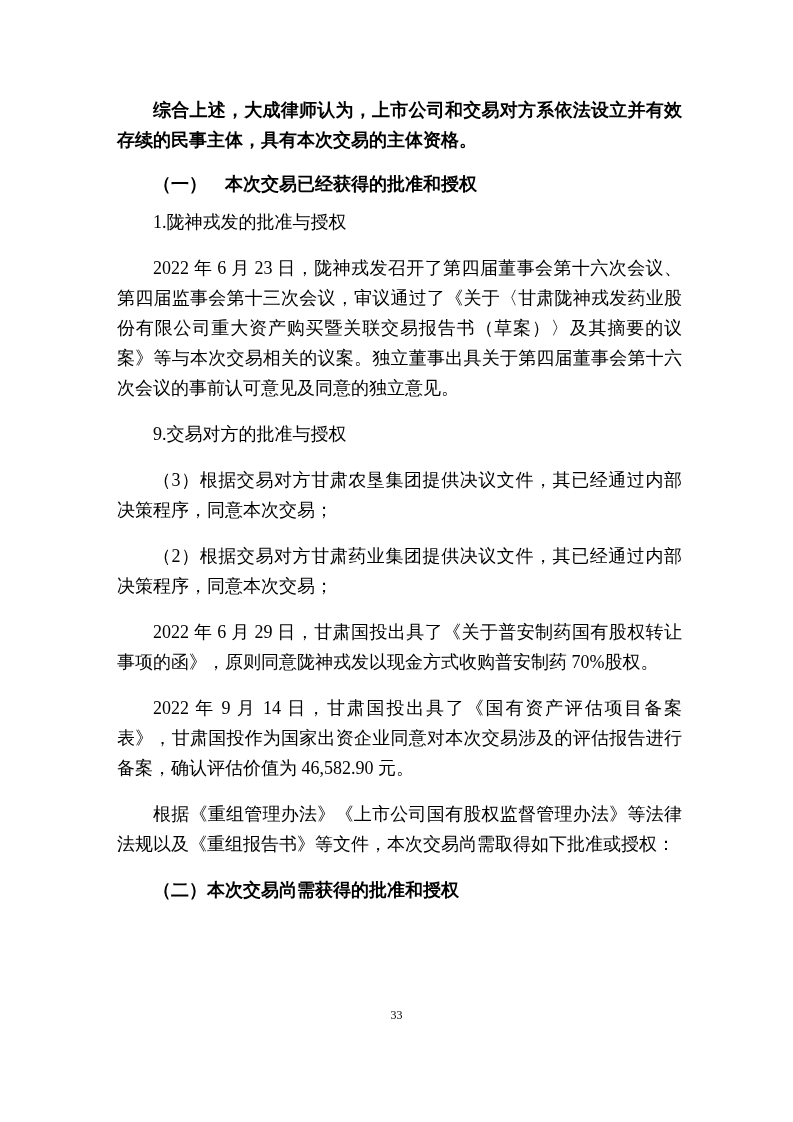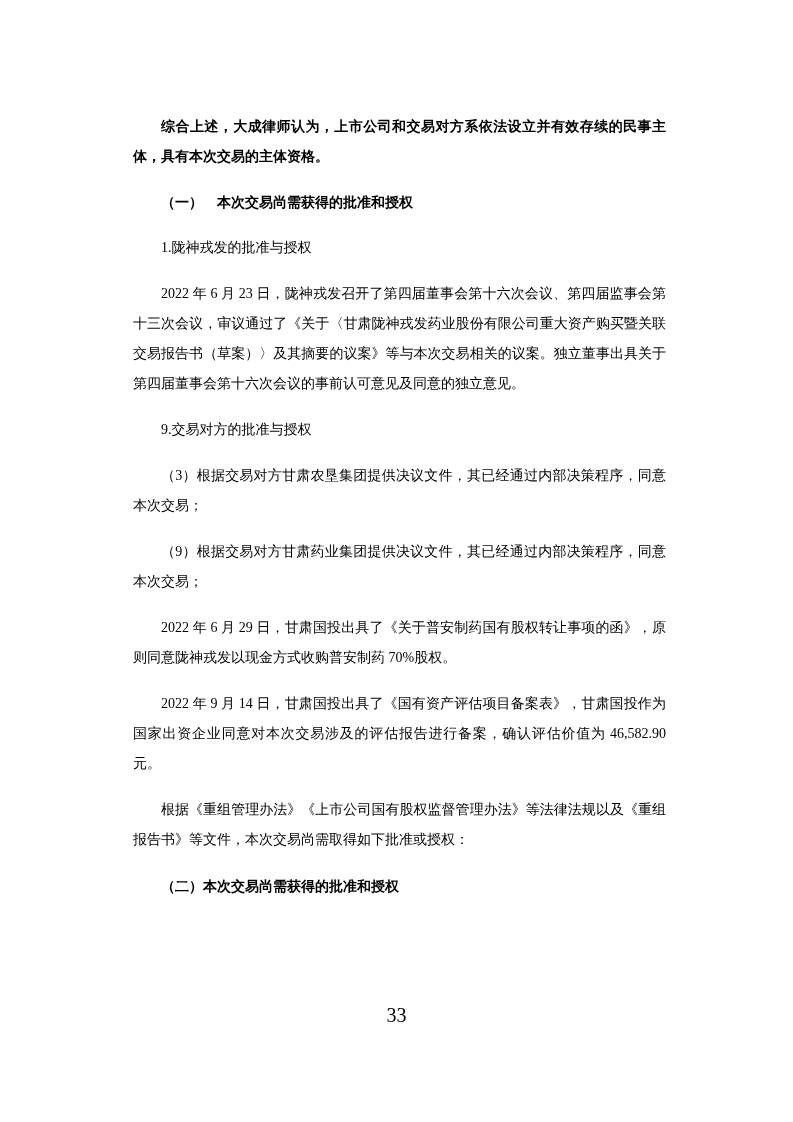--- a/index.html
+++ b/index.html
@@ -16,22 +16,22 @@
     font-family: "Liberation Serif", "DejaVu Serif", serif;
     color: #000000;
   }
   .content {
     position: absolute;
     left: 117px;
     top: 95px;
     width: 565px;
   }
   .blk {
-    margin: 16px;
-    font-size: 14px;
+    margin: 0;
+    font-size: 18px;
     line-height: 30px;
     text-align: justify;
     text-indent: 2em;
     color: #000000;
     word-break: break-all;
   }
   
   .blk-intro, .blk-h1, .blk-h2 {
     font-weight: 700;
     font-family: "Liberation Sans", "DejaVu Sans", sans-serif;
@@ -40,37 +40,37 @@
   .blk-h1    { margin-bottom: 6px;  }
   .blk-h2    { margin-bottom: 8px;  }
   .blk-sub   { margin-bottom: 16px; }
   .blk-p     { margin-bottom: 16px; }
   .page-number {
     position: absolute;
     top: 1005px;
     left: 0;
     width: 100%;
     text-align: center;
-    font-size: 20px;
+    font-size: 12px;
     line-height: 20px;
     font-family: "Liberation Serif", "DejaVu Serif", serif;
     color: #000000;
   }
 </style>
 </head>
 <body>
 
 <div class="page">
   <div class="content">
       <p class="blk blk-intro">综合上述，大成律师认为，上市公司和交易对方系依法设立并有效存续的民事主体，具有本次交易的主体资格。</p>
-      <p class="blk blk-h2">（一）　本次交易尚需获得的批准和授权</p>
+      <p class="blk blk-h2">（一）　本次交易已经获得的批准和授权</p>
       <p class="blk blk-sub">1.陇神戎发的批准与授权</p>
       <p class="blk blk-p">2022 年 6 月 23 日，陇神戎发召开了第四届董事会第十六次会议、第四届监事会第十三次会议，审议通过了《关于〈甘肃陇神戎发药业股份有限公司重大资产购买暨关联交易报告书（草案）〉及其摘要的议案》等与本次交易相关的议案。独立董事出具关于第四届董事会第十六次会议的事前认可意见及同意的独立意见。</p>
       <p class="blk blk-sub">9.交易对方的批准与授权</p>
       <p class="blk blk-p">（3）根据交易对方甘肃农垦集团提供决议文件，其已经通过内部决策程序，同意本次交易；</p>
-      <p class="blk blk-p">（9）根据交易对方甘肃药业集团提供决议文件，其已经通过内部决策程序，同意本次交易；</p>
+      <p class="blk blk-p">（2）根据交易对方甘肃药业集团提供决议文件，其已经通过内部决策程序，同意本次交易；</p>
       <p class="blk blk-p">2022 年 6 月 29 日，甘肃国投出具了《关于普安制药国有股权转让事项的函》，原则同意陇神戎发以现金方式收购普安制药 70%股权。</p>
       <p class="blk blk-p">2022 年 9 月 14 日，甘肃国投出具了《国有资产评估项目备案表》，甘肃国投作为国家出资企业同意对本次交易涉及的评估报告进行备案，确认评估价值为 46,582.90 元。</p>
       <p class="blk blk-p">根据《重组管理办法》《上市公司国有股权监督管理办法》等法律法规以及《重组报告书》等文件，本次交易尚需取得如下批准或授权：</p>
       <p class="blk blk-h2">（二）本次交易尚需获得的批准和授权</p>
     </div>
   <div class="page-number">33</div>
 </div>
 
 </body></html>

